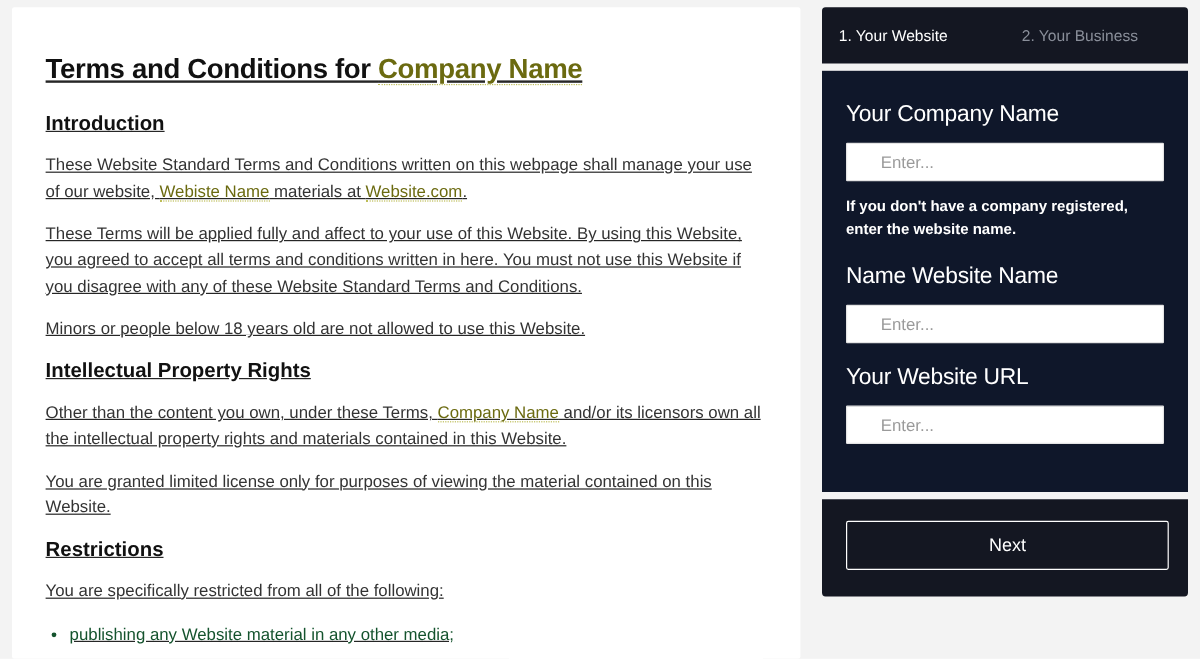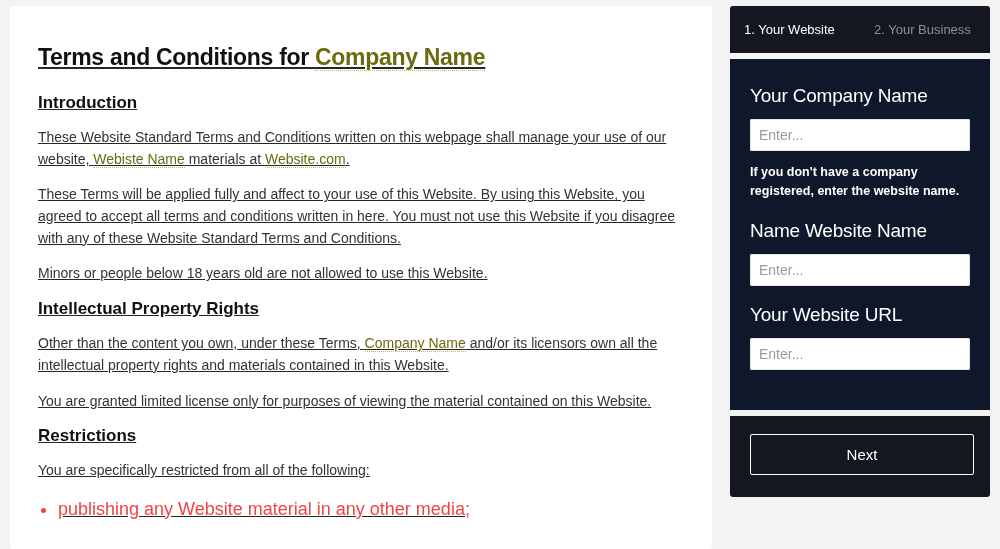--- a/index.html
+++ b/index.html
@@ -37,32 +37,32 @@
     color: #111;
   }
   .doc p {
     font-size: 14px;
     line-height: 1.55;
     margin-bottom: 14px;
     color: #333;
   }
   .doc ul {
     padding-left: 20px;
-    font-size: 18px;
+    font-size: 14px;
     line-height: 1.55;
-    color: #ef4444;
+    color: #14532d;
   }
   .doc ul li { margin-bottom: 10px; }
   .placeholder {
     color: #6b6a10;
     border-bottom: 1px dotted #bdbd57;
   }
 
   .panel {
-    width: 260px;
+    width: 305px;
     display: flex;
     flex-direction: column;
     gap: 6px;
   }
   .tabs {
     background: #141722;
     display: flex;
     border-radius: 3px 3px 0 0;
     overflow: hidden;
   }
@@ -84,21 +84,21 @@
     color: #fff;
     font-size: 19px;
     font-weight: 500;
     margin-bottom: 12px;
     letter-spacing: -0.2px;
   }
   .form input {
     width: 100%;
     background: #fff;
     border: 1px solid #e4e4e4;
-    padding: 7px 8px;
+    padding: 7px 28px;
     font-size: 14px;
     color: #333;
     border-radius: 1px;
     outline: none;
     margin-bottom: 14px;
   }
   .form input::placeholder { color: #9a9a9a; }
   .form .hint {
     color: #fff;
     font-size: 12.5px;

